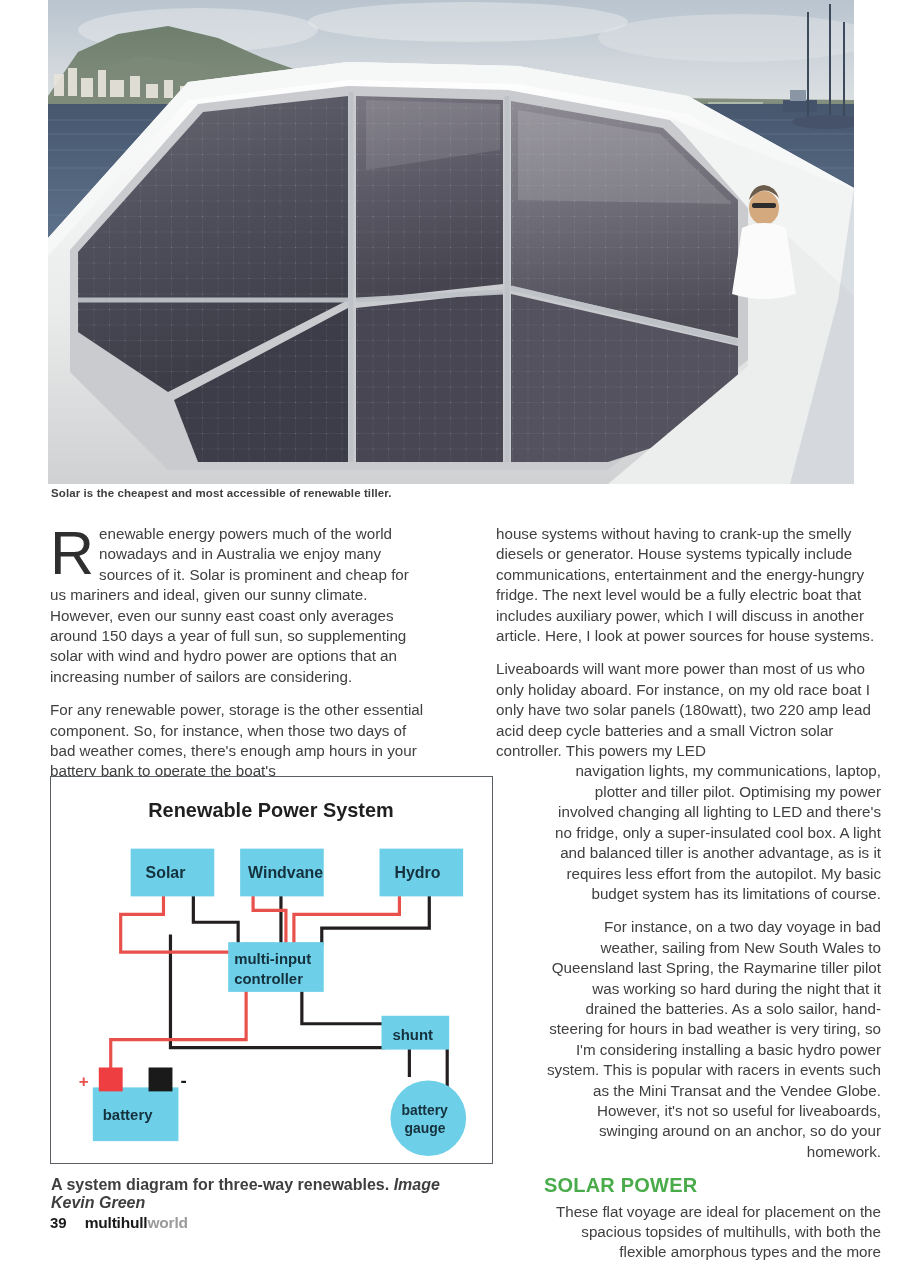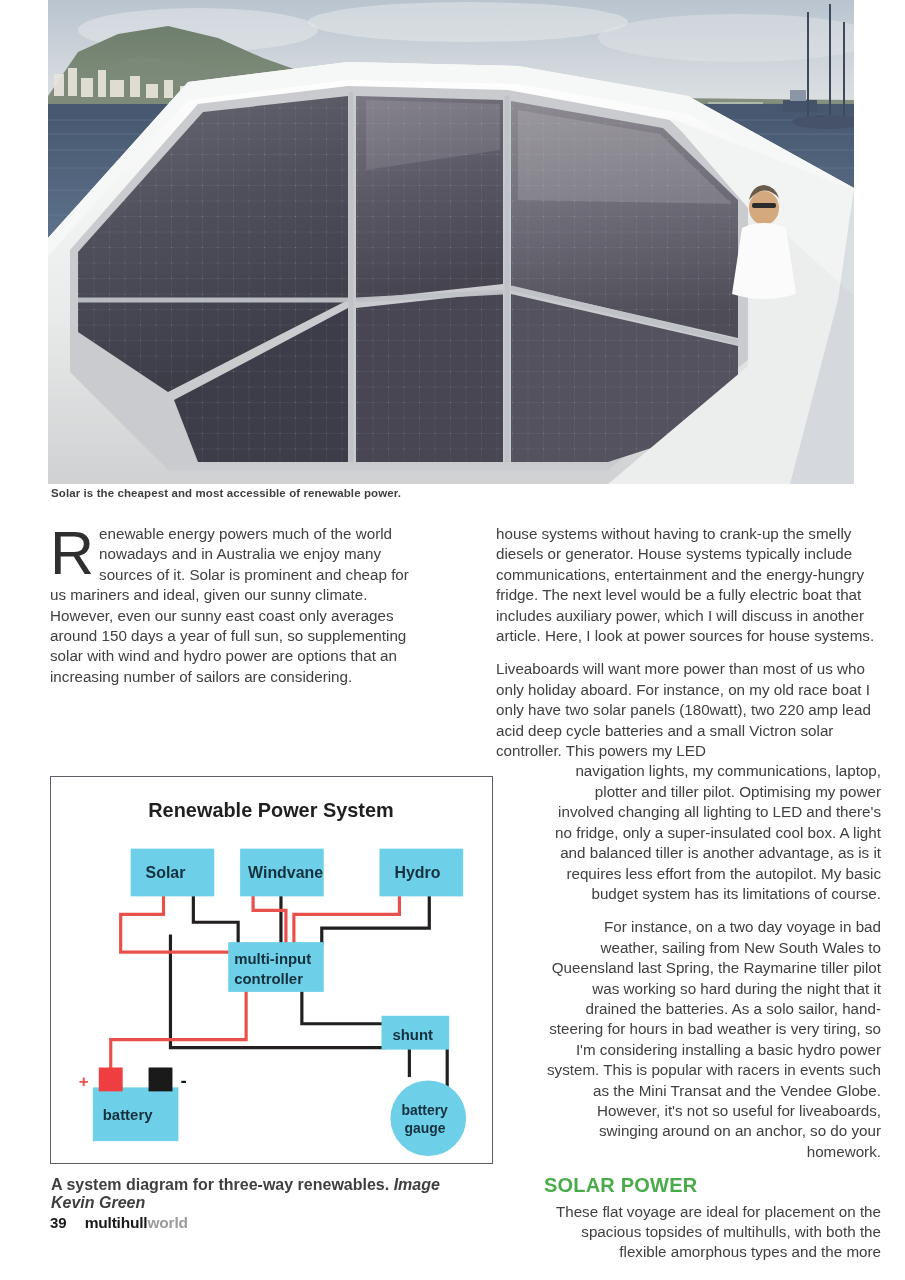--- a/index.html
+++ b/index.html
@@ -302,24 +302,25 @@
       <ellipse cx="716" cy="208" rx="15" ry="17" fill="#d5a97e"></ellipse>
       <path d="M701 200 q15 -18 30 -2 q-4 -12 -15 -13 q-12 1 -15 15 Z" fill="#6b5b4a"></path>
       <rect x="704" y="203" width="24" height="5" rx="2" fill="#2c2c2c"></rect>
       <path d="M694 228 q22 -10 44 0 l10 66 q-32 10 -64 0 Z" fill="#fbfbfb"></path>
     </g>
 
     <path d="M806 188 L806 484 L742 484 L790 300 Z" fill="#8fa0b2" opacity="0.25"></path>
   </svg>
 </div>
 
-<div class="hero-caption">Solar is the cheapest and most accessible of renewable power.</div>
+<div class="hero-caption">Solar is the cheapest and most accessible of renewable tiller.</div>
 
 <div class="col-left">
   <p class="dropcap-para"><span class="dropcap">R</span><span>enewable energy powers much of the world nowadays and in Australia we enjoy many sources of it. Solar is prominent and cheap for us mariners and ideal, given our sunny climate. However, even our sunny east coast only averages around 150 days a year of full sun, so supplementing solar with wind and hydro power are options that an increasing number of sailors are considering.</span></p>
+  <p>For any renewable power, storage is the other essential component. So, for instance, when those two days of bad weather comes, there's enough amp hours in your battery bank to operate the boat's</p>
 </div>
 
 <div class="col-right">
   <p>house systems without having to crank-up the smelly diesels or generator. House systems typically include communications, entertainment and the energy-hungry fridge. The next level would be a fully electric boat that includes auxiliary power, which I will discuss in another article. Here, I look at power sources for house systems.</p>
   <p style="margin-bottom:0">Liveaboards will want more power than most of us who only holiday aboard. For instance, on my old race boat I only have two solar panels (180watt), two 220 amp lead acid deep cycle batteries and a small Victron solar controller. This powers my LED</p>
   <p class="wrap-indent">navigation lights, my communications, laptop, plotter and tiller pilot. Optimising my power involved changing all lighting to LED and there's no fridge, only a super-insulated cool box. A light and balanced tiller is another advantage, as is it requires less effort from the autopilot. My basic budget system has its limitations of course.</p>
   <p class="wrap-indent">For instance, on a two day voyage in bad weather, sailing from New South Wales to Queensland last Spring, the Raymarine tiller pilot was working so hard during the night that it drained the batteries. As a solo sailor, hand-steering for hours in bad weather is very tiring, so I'm considering installing a basic hydro power system. This is popular with racers in events such as the Mini Transat and the Vendee Globe. However, it's not so useful for liveaboards, swinging around on an anchor, so do your homework.</p>
   <h2 class="section-head">SOLAR POWER</h2>
   <p class="wrap-indent">These flat voyage are ideal for placement on the spacious topsides of multihulls, with both the flexible amorphous types and the more</p>
 </div>

